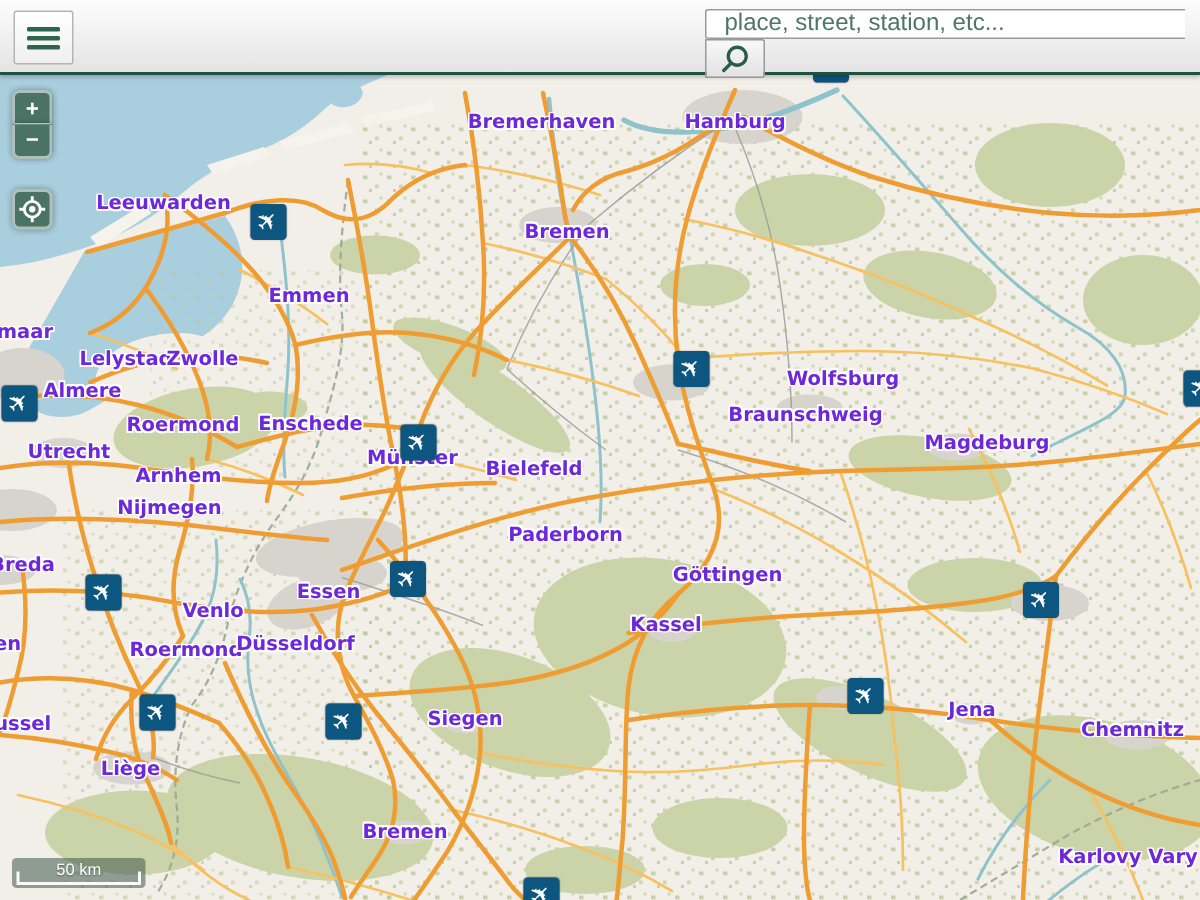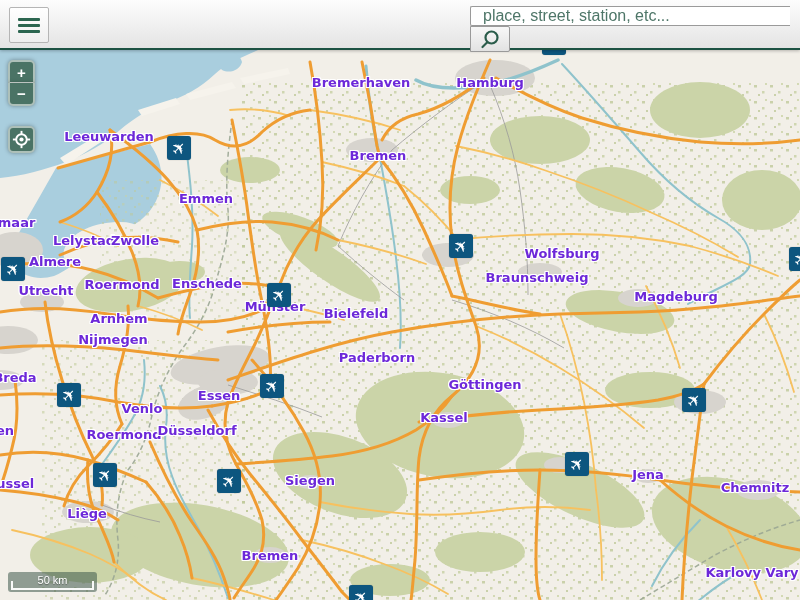--- a/index.html
+++ b/index.html
@@ -263,37 +263,37 @@
     <div id="marker-layer">
         <div class="city-label" style="left: 361px; top: 32px;">Bremerhaven</div>
         <div class="city-label" style="left: 490px; top: 32px;">Hamburg</div>
         <div class="city-label" style="left: 378px; top: 105px;">Bremen</div>
         <div class="city-label" style="left: 109px; top: 86px;">Leeuwarden</div>
         <div class="city-label" style="left: 206px; top: 148px;">Emmen</div>
         <div class="city-label" style="left: 5px; top: 172px;">Alkmaar</div>
         <div class="city-label" style="left: 84px; top: 190px;">Lelystad</div>
         <div class="city-label" style="left: 135px; top: 190px;">Zwolle</div>
         <div class="city-label" style="left: 55px; top: 211px;">Almere</div>
-        <div class="city-label" style="left: 46px; top: 240px;">Utrecht</div>
+        <div class="city-label" style="left: 46px; top: 252px;">Utrecht</div>
         <div class="city-label" style="left: 122px; top: 234px;">Roermond</div>
         <div class="city-label" style="left: 207px; top: 233px;">Enschede</div>
         <div class="city-label" style="left: 119px; top: 268px;">Arnhem</div>
         <div class="city-label" style="left: 113px; top: 289px;">Nijmegen</div>
         <div class="city-label" style="left: 15px; top: 327px;">Breda</div>
         <div class="city-label" style="left: -26px; top: 380px;">Antwerpen</div>
         <div class="city-label" style="left: 142px; top: 358px;">Venlo</div>
         <div class="city-label" style="left: 124px; top: 384px;">Roermond</div>
         <div class="city-label" style="left: 197px; top: 380px;">Düsseldorf</div>
         <div class="city-label" style="left: 219px; top: 345px;">Essen</div>
         <div class="city-label" style="left: 275px; top: 256px;">Münster</div>
         <div class="city-label" style="left: 356px; top: 263px;">Bielefeld</div>
         <div class="city-label" style="left: 377px; top: 307px;">Paderborn</div>
         <div class="city-label" style="left: 562px; top: 203px;">Wolfsburg</div>
         <div class="city-label" style="left: 537px; top: 227px;">Braunschweig</div>
-        <div class="city-label" style="left: 658px; top: 246px; padding-left: 36px;">Magdeburg</div>
+        <div class="city-label" style="left: 640px; top: 246px; padding-left: 36px;">Magdeburg</div>
         <div class="city-label" style="left: 485px; top: 334px;">Göttingen</div>
         <div class="city-label" style="left: 444px; top: 367px;">Kassel</div>
         <div class="city-label" style="left: 310px; top: 430px;">Siegen</div>
         <div class="city-label" style="left: 648px; top: 424px;">Jena</div>
         <div class="city-label" style="left: 755px; top: 437px;">Chemnitz</div>
         <div class="city-label" style="left: 270px; top: 505px;">Bremen</div>
         <div class="city-label" style="left: 752px; top: 522px;">Karlovy Vary</div>
         <div class="city-label" style="left: 87px; top: 463px;">Liège</div>
         <div class="city-label" style="left: 7px; top: 433px;">Brussel</div>
         <div class="airport" style="left: 179px; top: 98px;">

